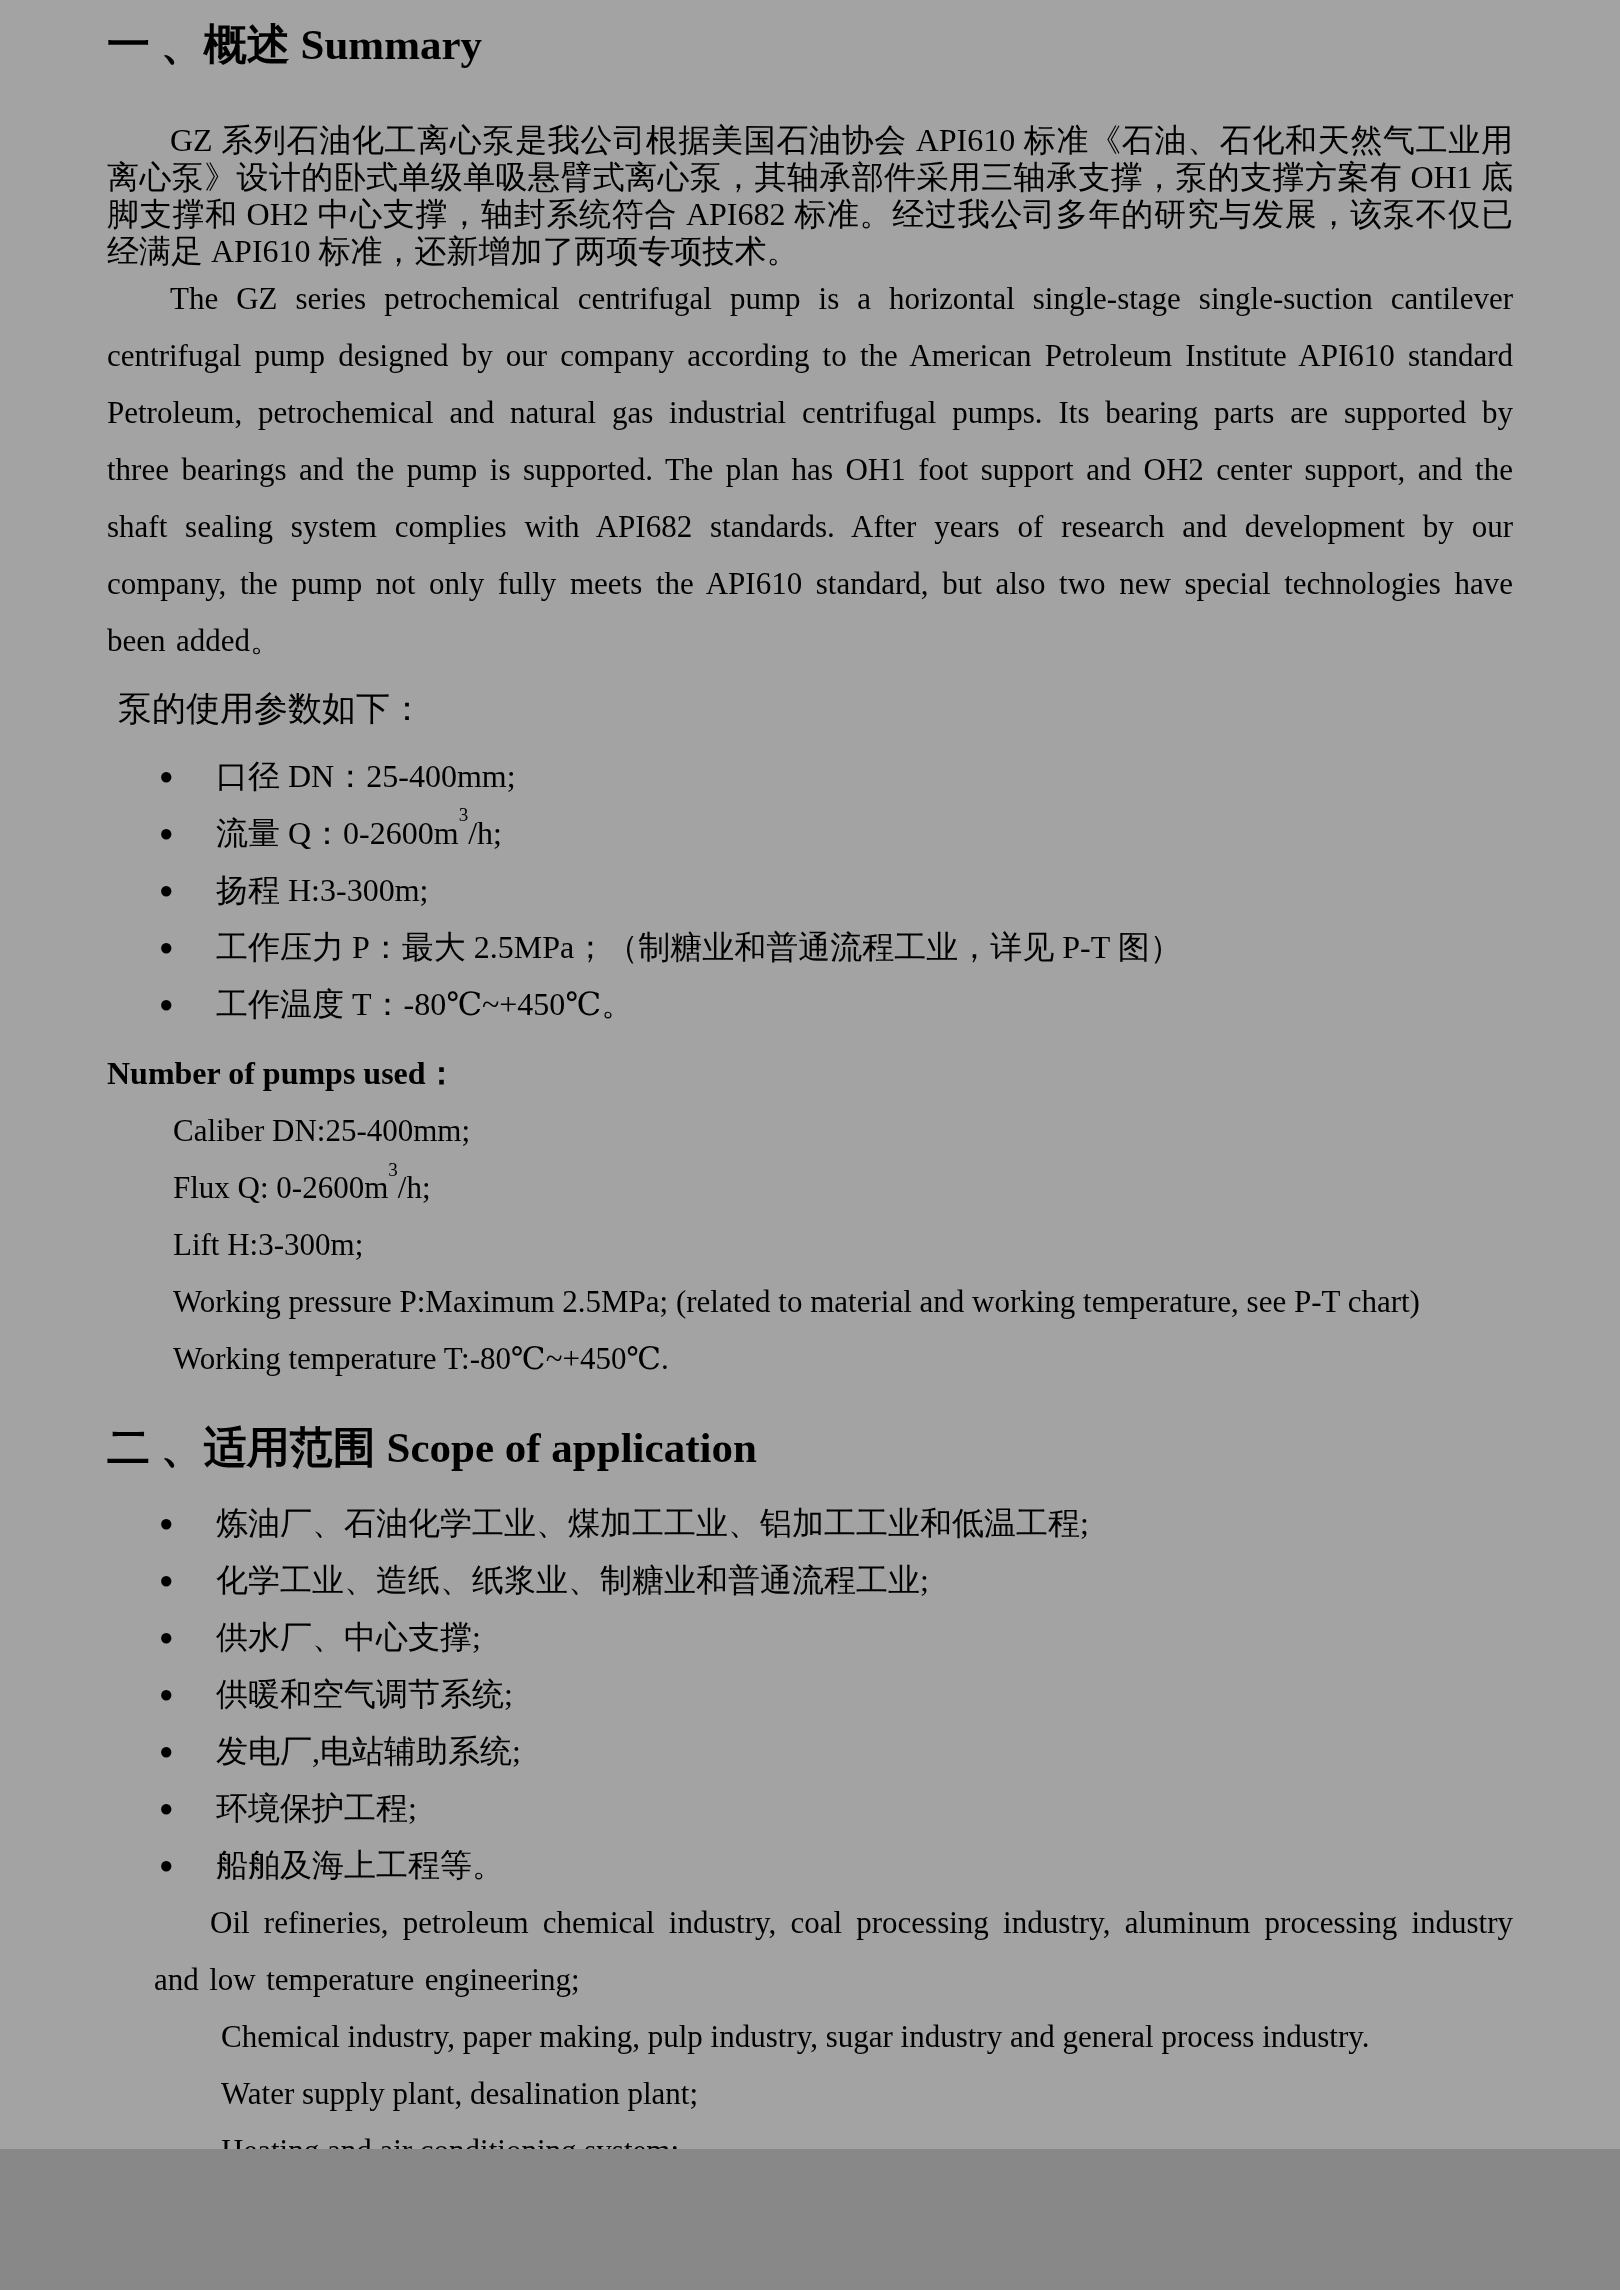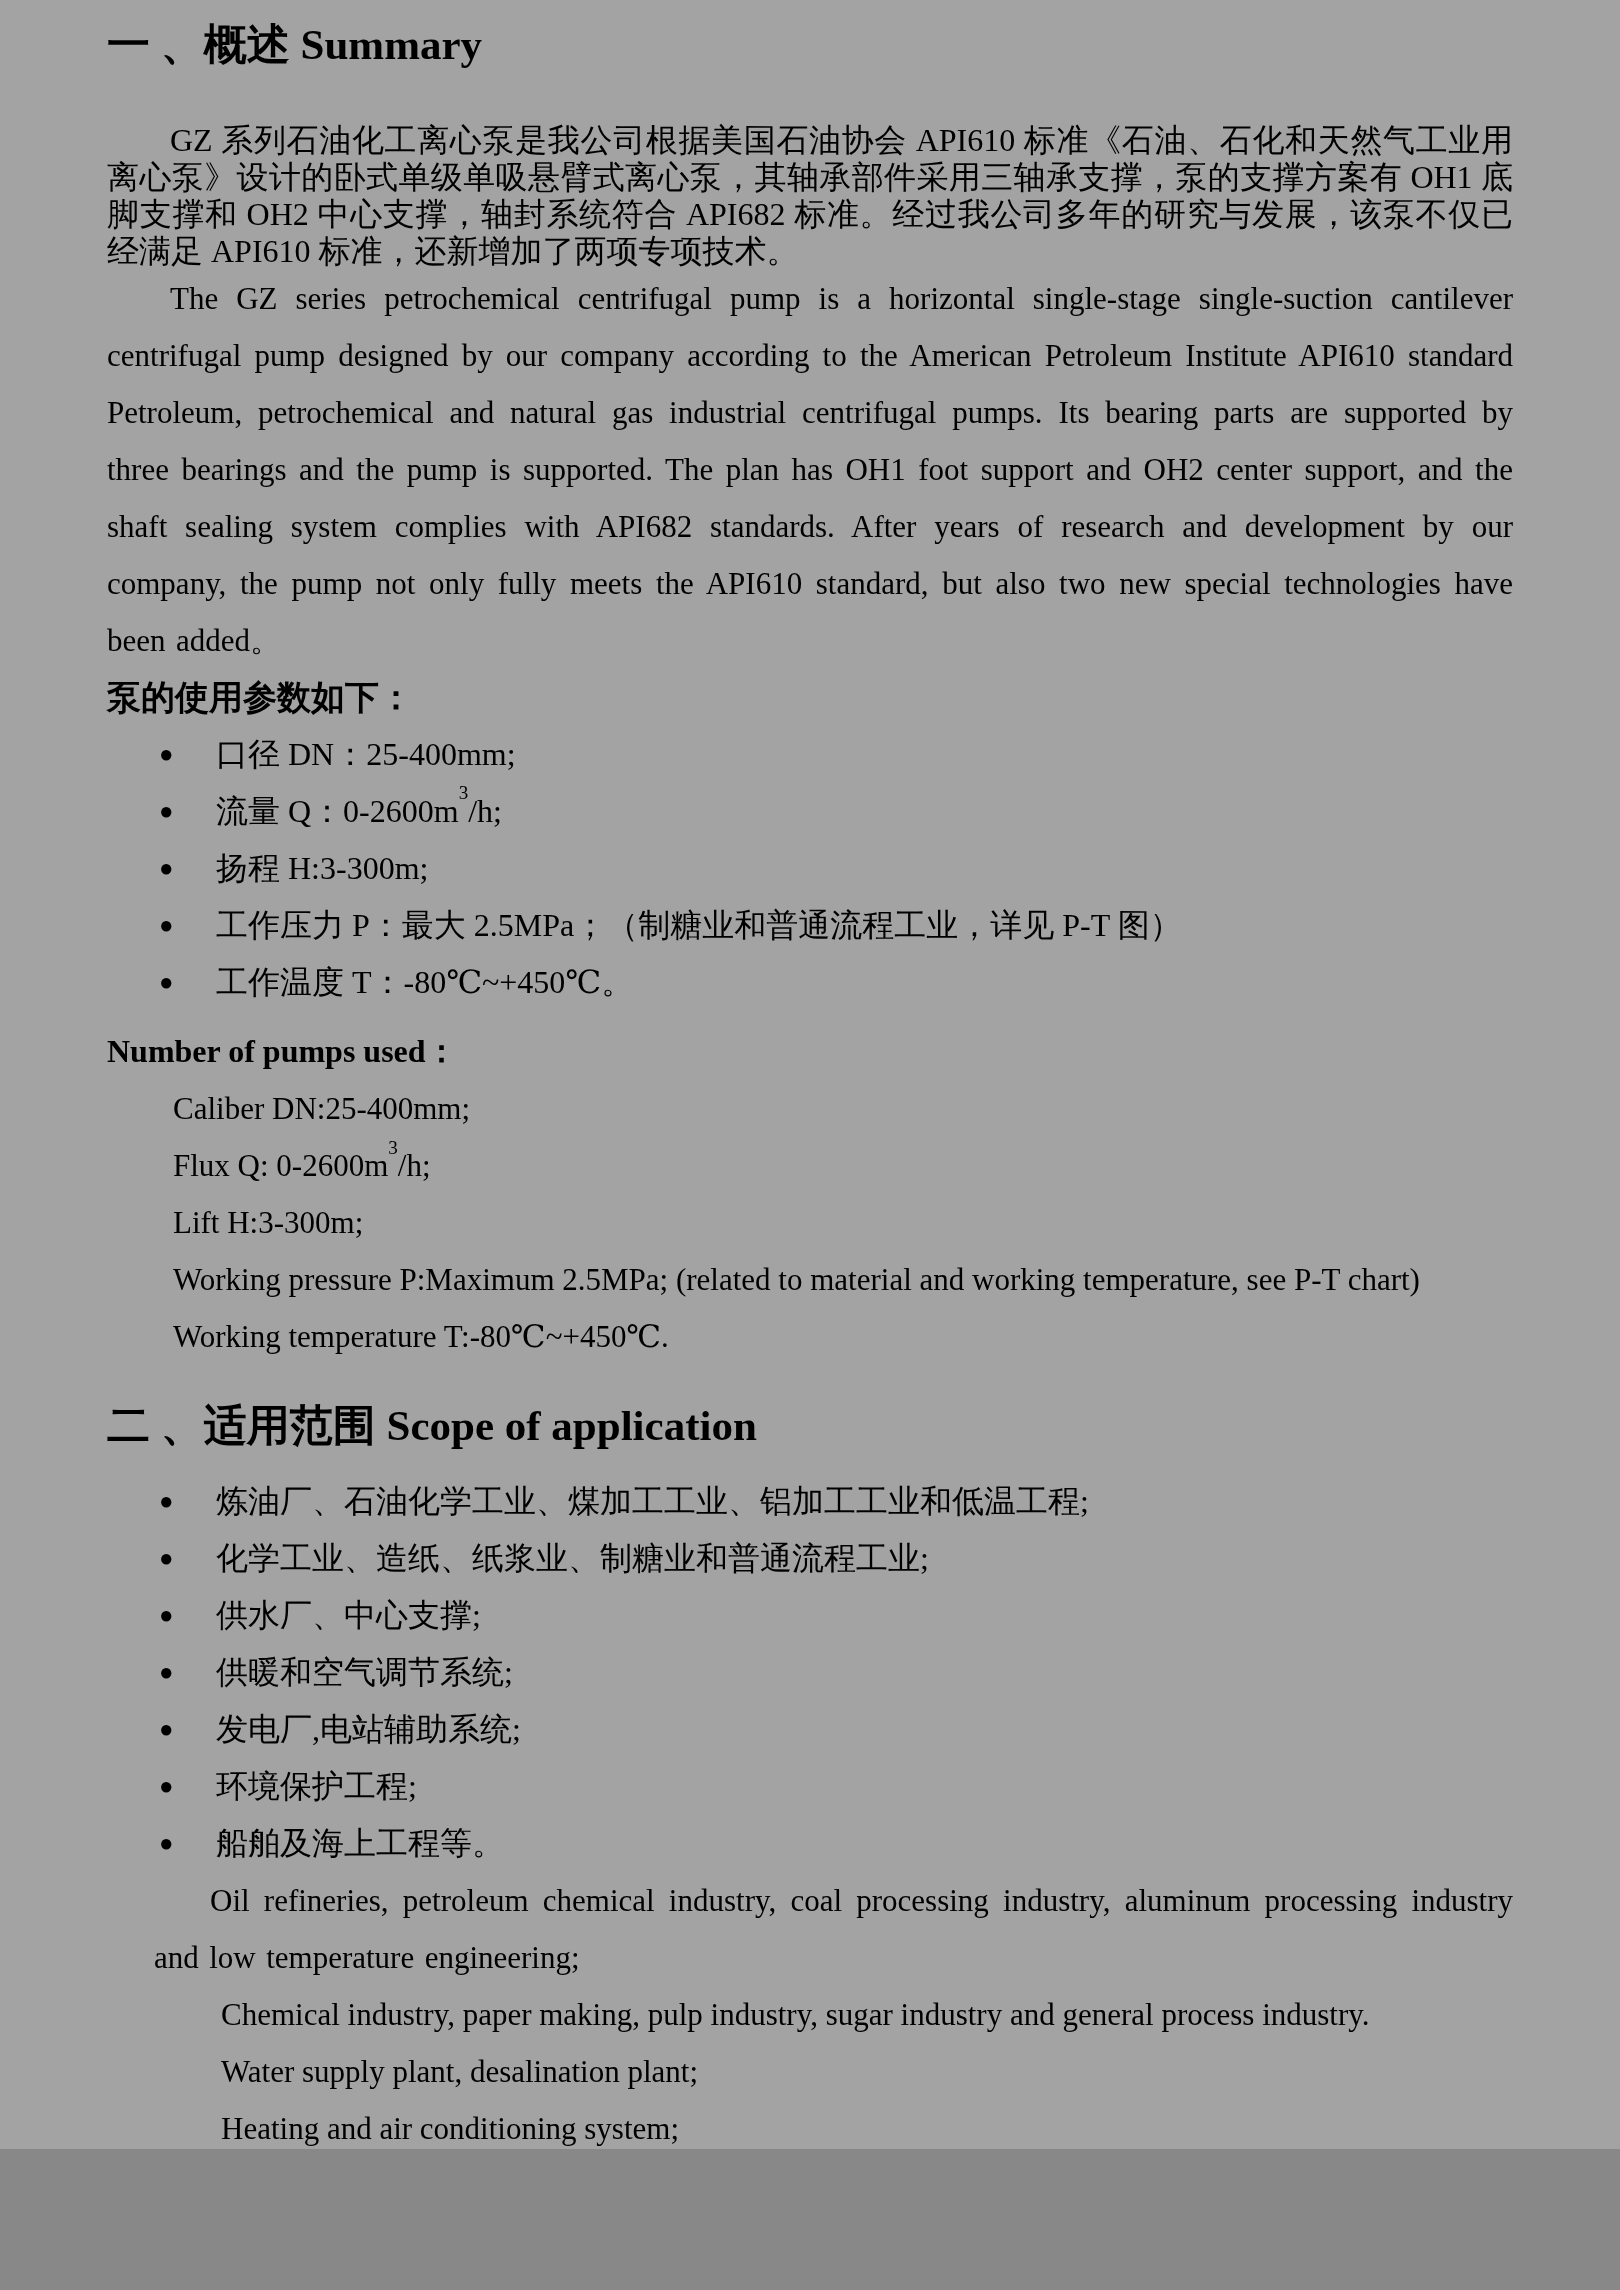--- a/index.html
+++ b/index.html
@@ -32,23 +32,23 @@
   }
   .para-en {
     font-size: 31px;
     line-height: 57px;
     text-align: justify;
     text-indent: 63px;
     word-spacing: 2.7px;
   }
   .sub-heading-zh {
     font-size: 34px;
-    font-weight: 700;
+    font-weight: 400;
     line-height: 57px;
-    margin: 0;
+    margin: 11px;
   }
   .sub-heading-en {
     font-size: 32px;
     font-weight: 700;
     line-height: 57px;
     margin: 12.5px 0 0 0;
   }
   ul.bullet-list {
     list-style: none;
     margin: 0;

